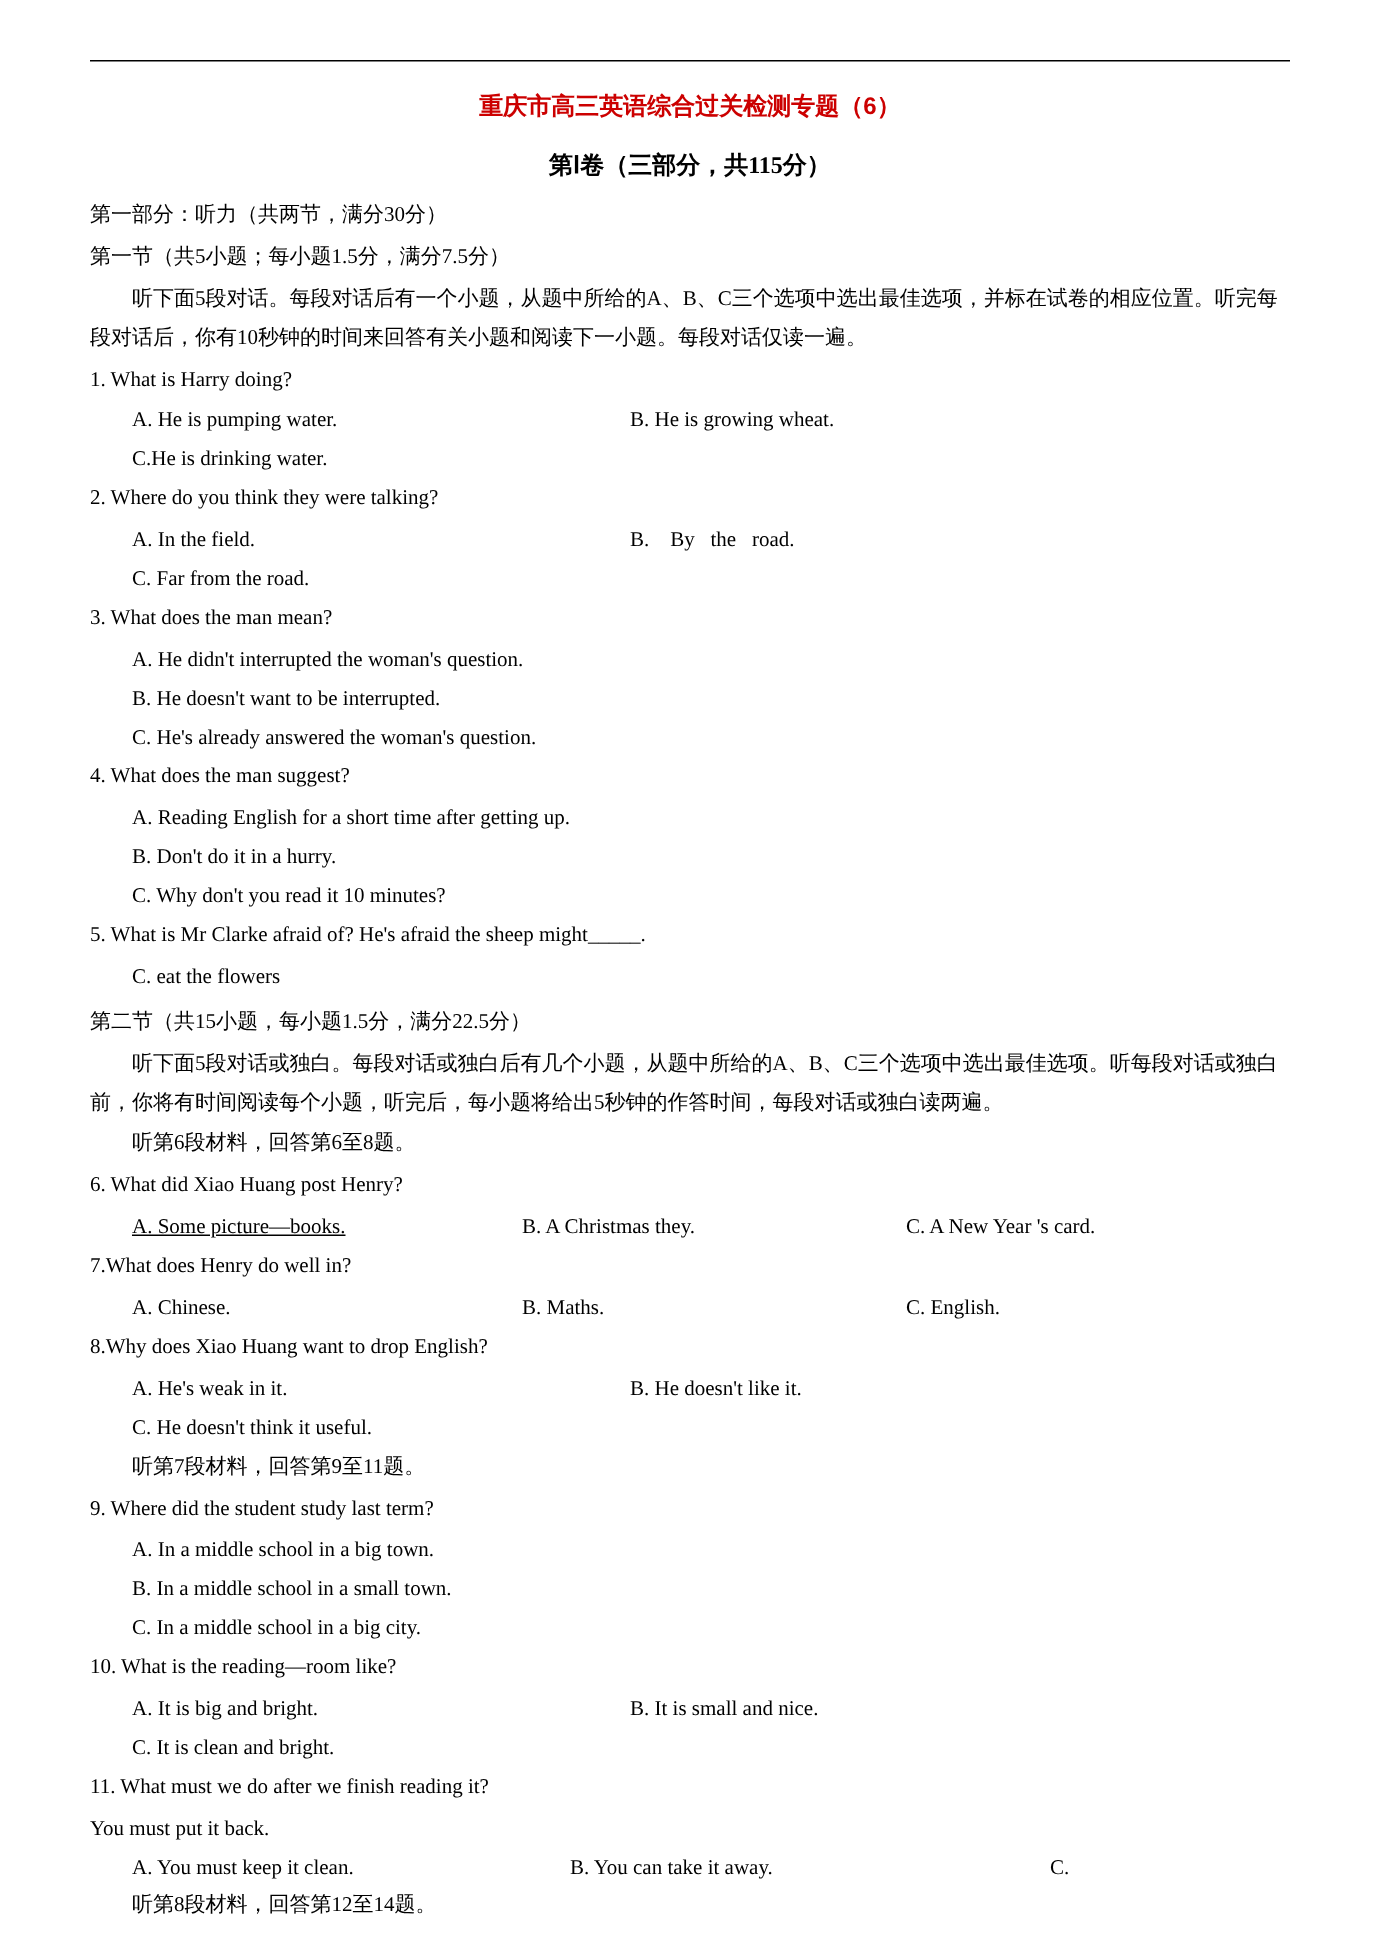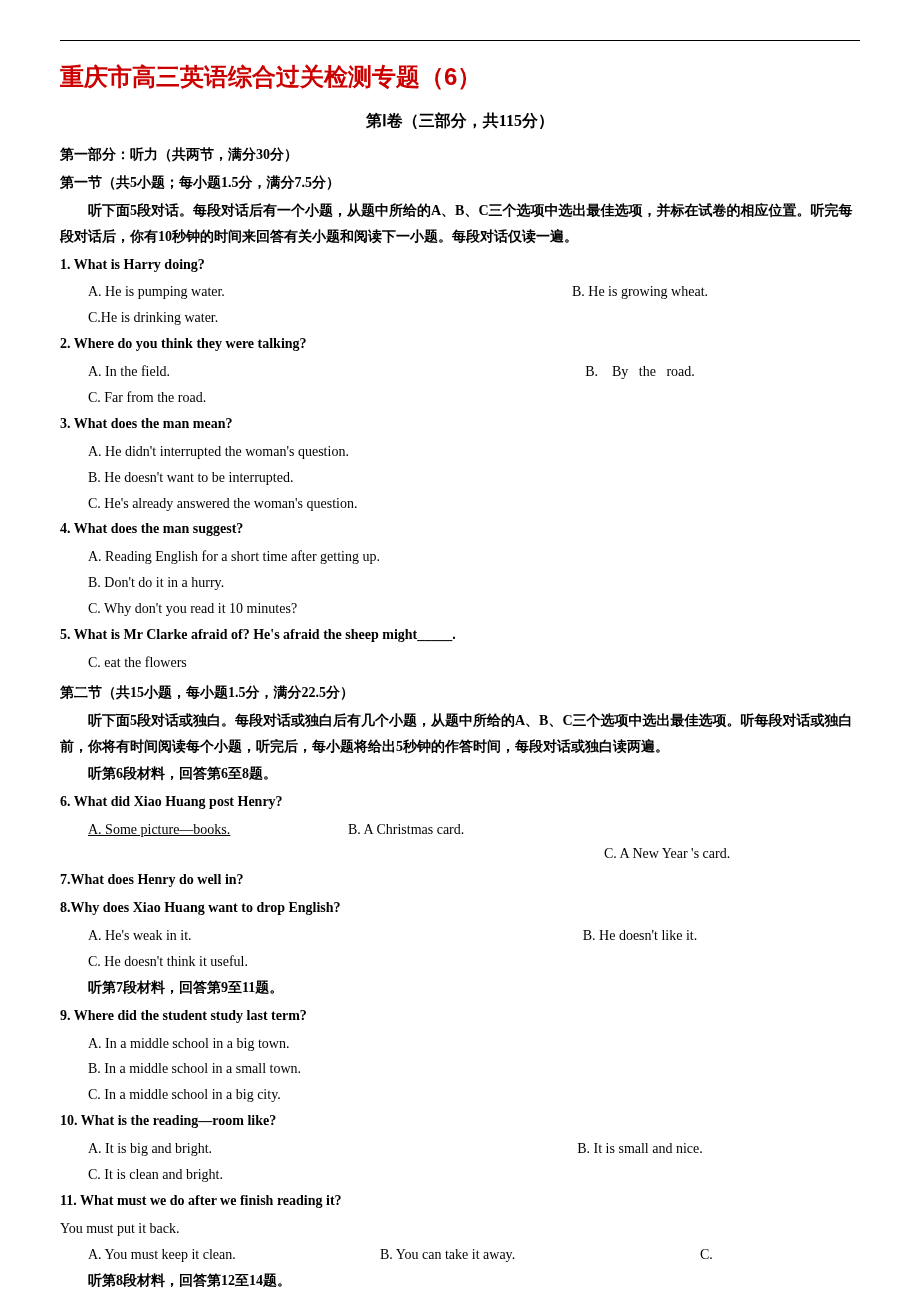--- a/index.html
+++ b/index.html
@@ -14,57 +14,56 @@
       color: #000;
       width: 920px;
       min-height: 1302px;
       padding: 40px 60px 60px 60px;
     }
     .top-line {
       border-top: 1.5px solid #000;
       margin-bottom: 20px;
     }
     .main-title {
+      text-align: center;
       color: #c00;
-      font-size: 24px;
+      font-size: 16px;
       font-weight: bold;
       margin-bottom: 18px;
       font-family: "SimHei", "黑体", sans-serif;
     }
     .section-title {
       text-align: center;
       font-size: 16px;
       font-weight: bold;
       margin-bottom: 10px;
       font-family: "SimSun", serif;
     }
     .content {
       line-height: 1.85;
       text-align: left;
     }
     .content p {
       margin-bottom: 2px;
-      font-weight: bold;
     }
     .indent {
       text-indent: 2em;
     }
     .question {
       margin-bottom: 1px;
     }
     .options-row {
       display: flex;
       gap: 0;
     }
     .opt-a {
       width: 45%;
     }
     .opt-b {
       width: 55%;
-      text-align: center;
     }
     .opt-indent {
       padding-left: 2em;
     }
     .sub-section {
       margin-top: 4px;
       margin-bottom: 4px;
     }
   </style>
 </head>
@@ -109,25 +108,30 @@
   <p class="question">5. What is Mr Clarke afraid of? He's afraid the sheep might_____.</p>
   <div class="opt-indent">C. eat the flowers</div>
 
   <p class="sub-section">第二节（共15小题，每小题1.5分，满分22.5分）</p>
   <p class="indent">听下面5段对话或独白。每段对话或独白后有几个小题，从题中所给的A、B、C三个选项中选出最佳选项。听每段对话或独白前，你将有时间阅读每个小题，听完后，每小题将给出5秒钟的作答时间，每段对话或独白读两遍。</p>
   <p class="indent">听第6段材料，回答第6至8题。</p>
 
   <p class="question">6. What did Xiao Huang post Henry?</p>
   <div style="display:flex; gap:0;">
     <div style="width:36%; padding-left:2em;text-decoration:underline;">A. Some picture—books.</div>
-    <div style="width:32%;">B. A Christmas card.</div>
-    <div style="width:32%;margin-top:24px;">C. A New Year 's card.</div>
+    <div style="width:32%;">B. A Christmas they.</div>
+    <div style="width:32%;">C. A New Year 's card.</div>
   </div>
 
   <p class="question">7.What does Henry do well in?</p>
+  <div style="display:flex; gap:0;">
+    <div style="width:36%; padding-left:2em;">A. Chinese.</div>
+    <div style="width:32%;">B. Maths.</div>
+    <div style="width:32%;">C. English.</div>
+  </div>
 
   <p class="question">8.Why does Xiao Huang want to drop English?</p>
   <div class="options-row">
     <div class="opt-a opt-indent">A. He's weak in it.</div>
     <div class="opt-b">B.  He doesn't like it.</div>
   </div>
   <div class="opt-indent">C. He doesn't think it useful.</div>
 
   <p class="indent">听第7段材料，回答第9至11题。</p>
 

